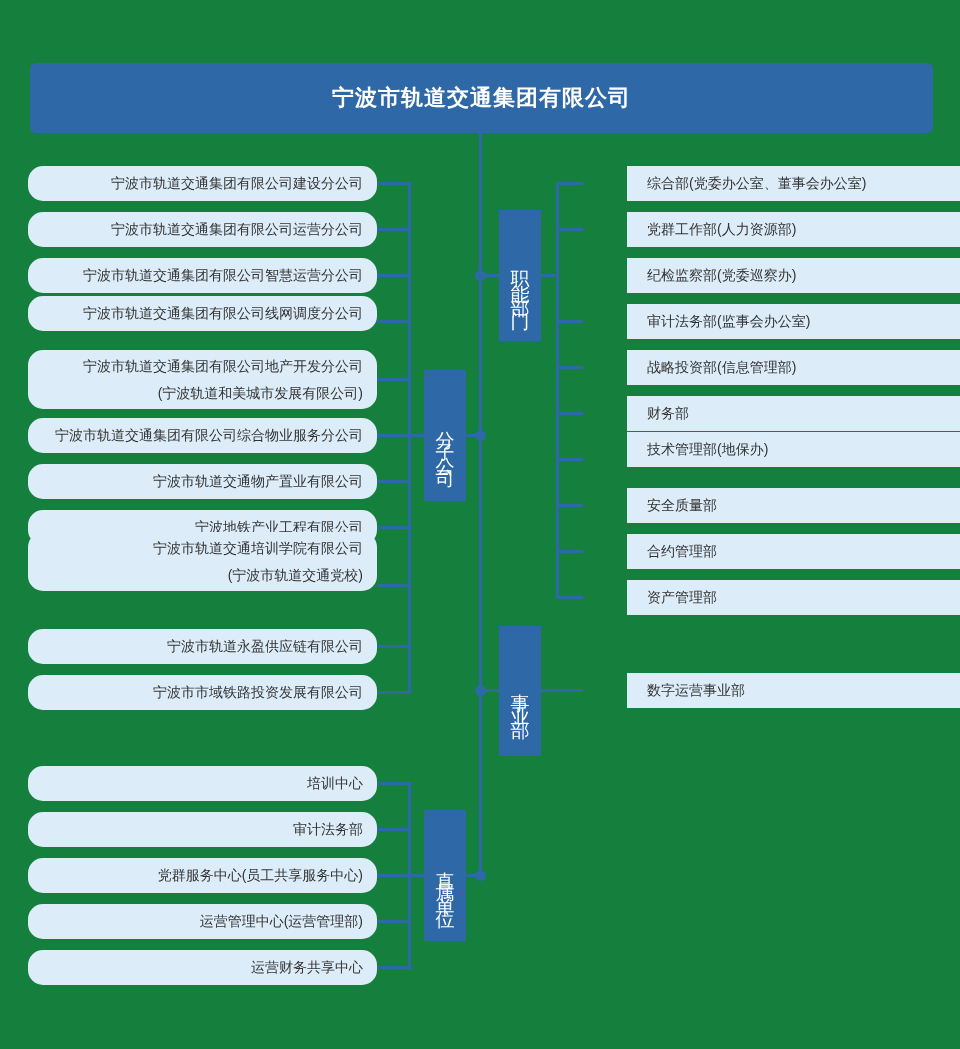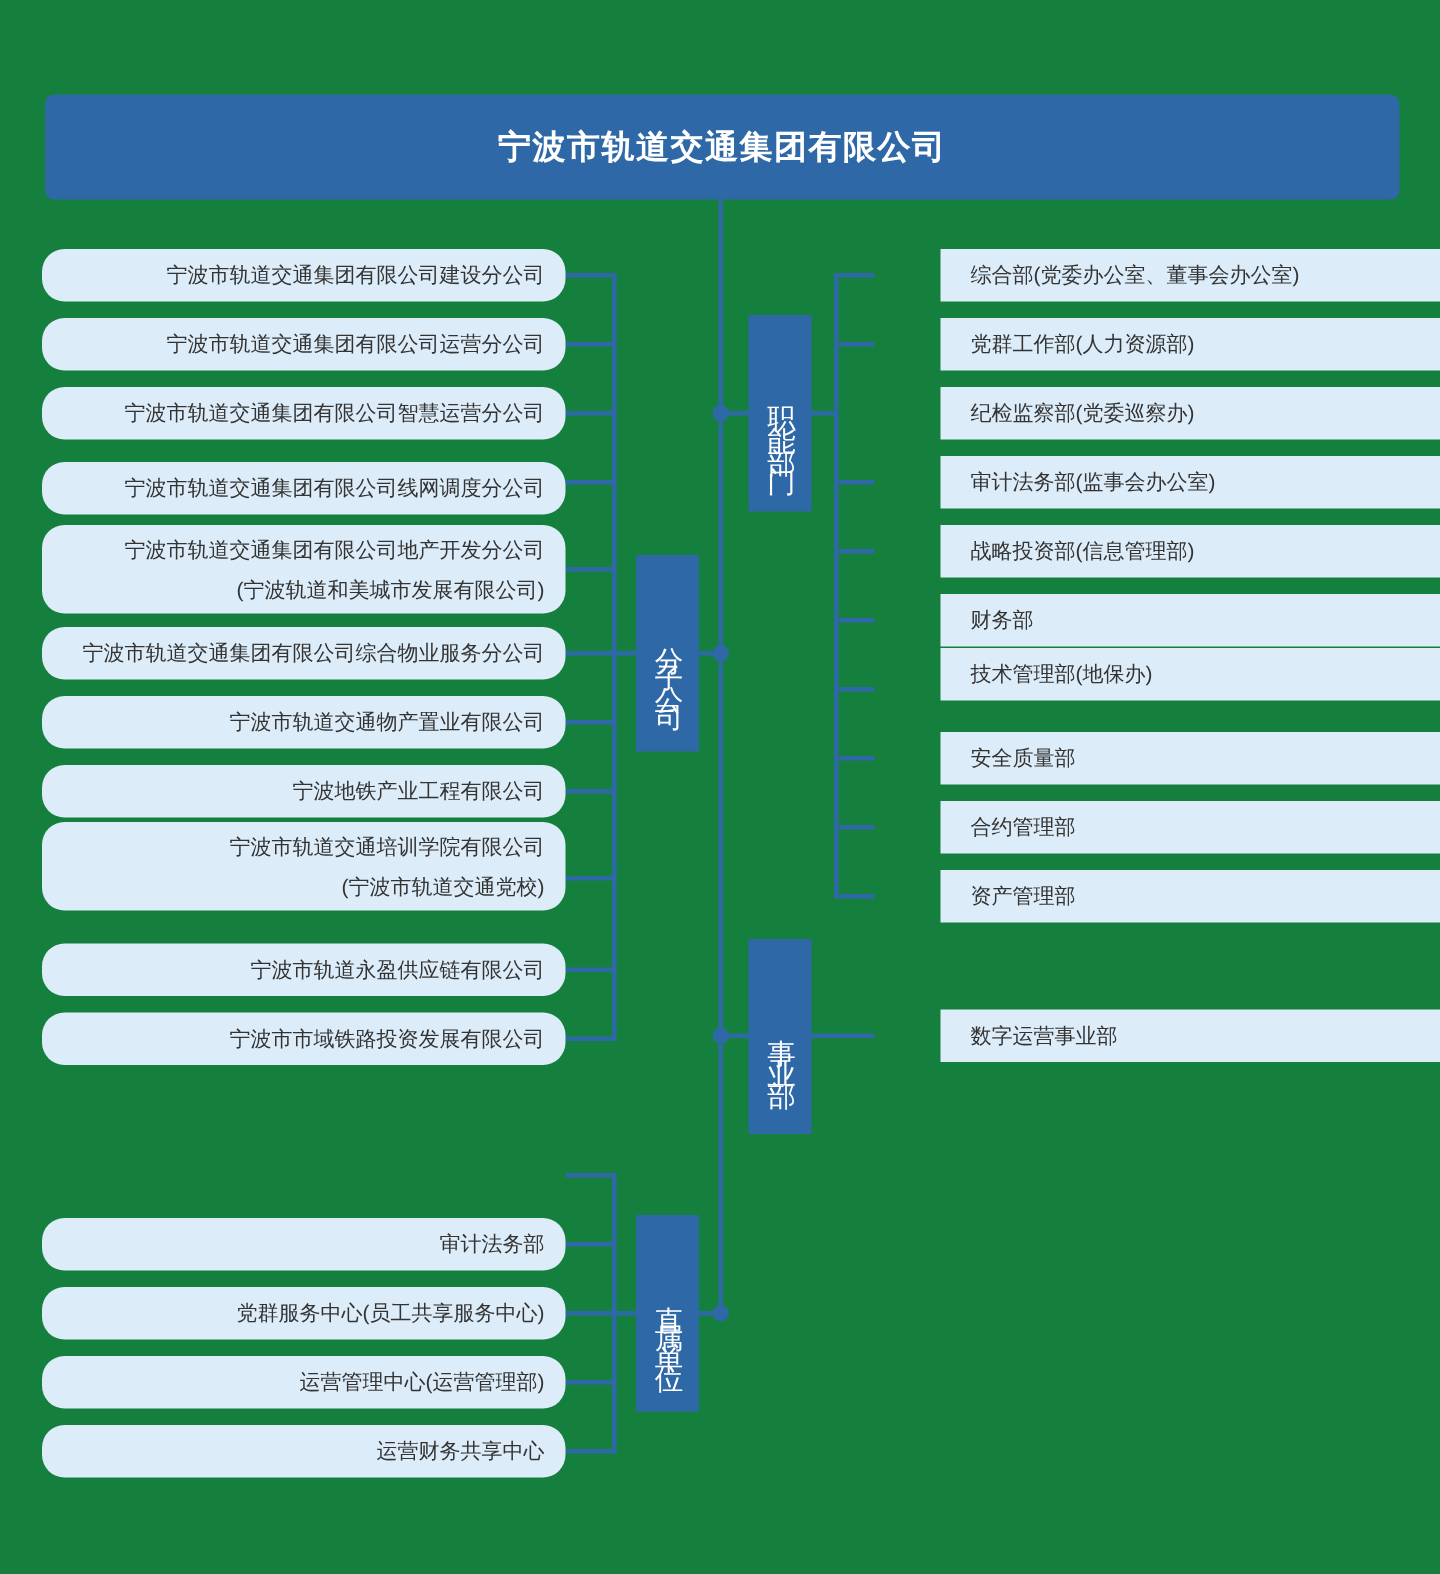--- a/index.html
+++ b/index.html
@@ -139,42 +139,43 @@
   <div class="cat" style="left:499px;top:626px;height:130px">
     <span>事业部</span>
   </div>
   <div class="cat" style="left:424px;top:810px;height:131px">
     <span>直属单位</span>
   </div>
 
   <div class="box r" style="top:166px">宁波市轨道交通集团有限公司建设分公司</div>
   <div class="box r" style="top:212px">宁波市轨道交通集团有限公司运营分公司</div>
   <div class="box r" style="top:258px">宁波市轨道交通集团有限公司智慧运营分公司</div>
-  <div class="box r" style="top:308px">宁波市轨道交通集团有限公司线网调度分公司</div>
+  <div class="box r" style="top:296px">宁波市轨道交通集团有限公司线网调度分公司</div>
   <div class="box r two" style="top:350px">宁波市轨道交通集团有限公司地产开发分公司
 (宁波轨道和美城市发展有限公司)</div>
   <div class="box r" style="top:418px">宁波市轨道交通集团有限公司综合物业服务分公司</div>
   <div class="box r" style="top:464px">宁波市轨道交通物产置业有限公司</div>
   <div class="box r" style="top:510px">宁波地铁产业工程有限公司</div>
-  <div class="box r two" style="top:548px">宁波市轨道交通培训学院有限公司
+  <div class="box r two" style="top:532px">宁波市轨道交通培训学院有限公司
 (宁波市轨道交通党校)</div>
   <div class="box r" style="top:629px">宁波市轨道永盈供应链有限公司</div>
   <div class="box r" style="top:675px">宁波市市域铁路投资发展有限公司</div>
 
   <div class="box l" style="top:166px">综合部(党委办公室、董事会办公室)</div>
   <div class="box l" style="top:212px">党群工作部(人力资源部)</div>
   <div class="box l" style="top:258px">纪检监察部(党委巡察办)</div>
   <div class="box l" style="top:304px">审计法务部(监事会办公室)</div>
   <div class="box l" style="top:350px">战略投资部(信息管理部)</div>
   <div class="box l" style="top:396px">财务部</div>
   <div class="box l" style="top:432px">技术管理部(地保办)</div>
   <div class="box l" style="top:488px">安全质量部</div>
   <div class="box l" style="top:534px">合约管理部</div>
   <div class="box l" style="top:580px">资产管理部</div>
 
   <div class="box l" style="top:673px">数字运营事业部</div>
 
+  <div class="box r" style="top:766px">培训中心</div>
   <div class="box r" style="top:812px">审计法务部</div>
   <div class="box r" style="top:858px">党群服务中心(员工共享服务中心)</div>
   <div class="box r" style="top:904px">运营管理中心(运营管理部)</div>
   <div class="box r" style="top:950px">运营财务共享中心</div>
 
 </div>
 
 </body></html>

